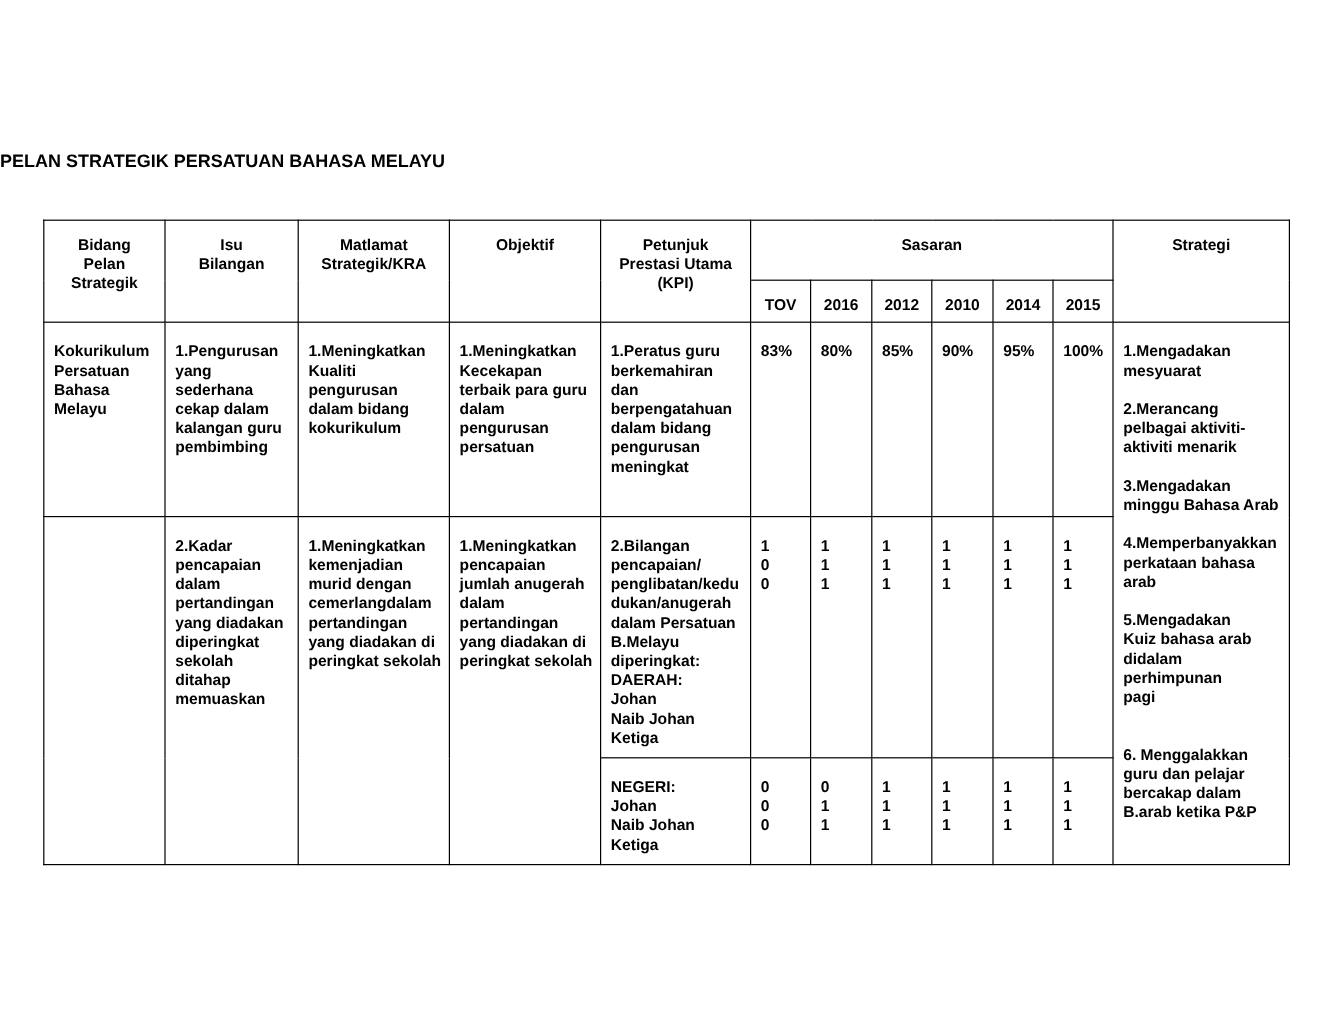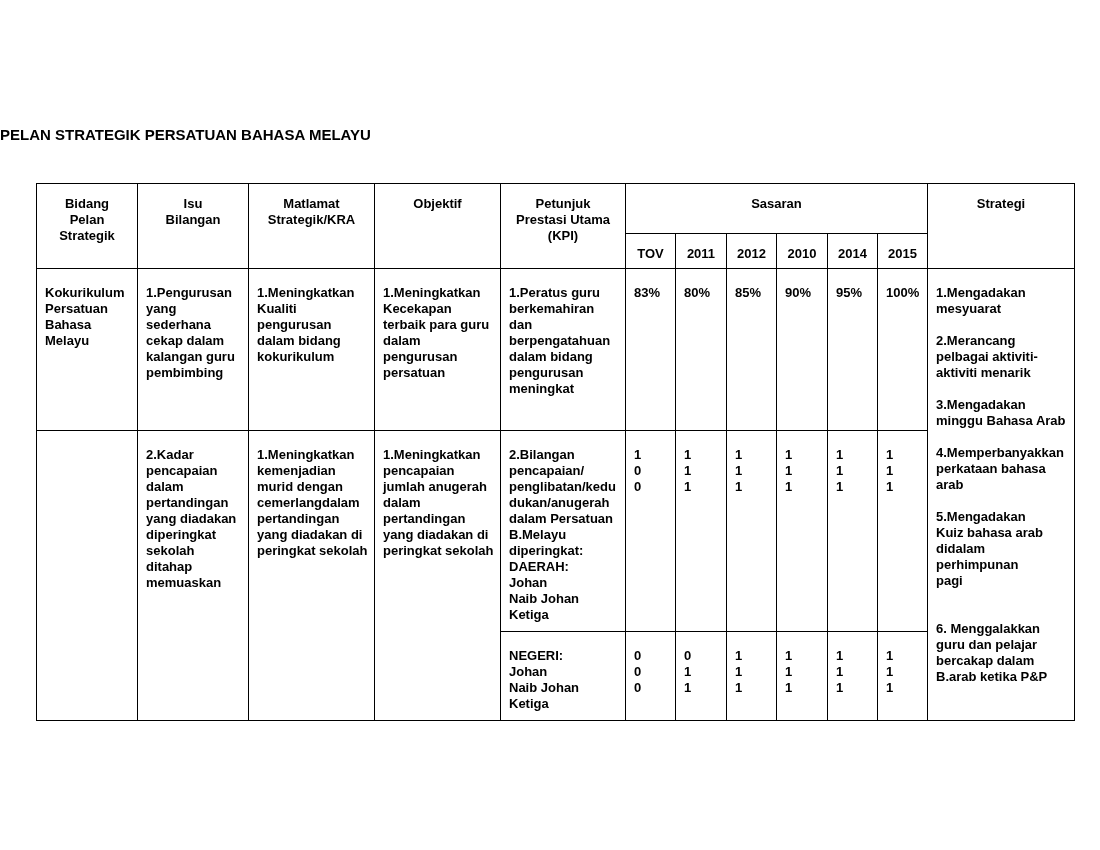--- a/index.html
+++ b/index.html
@@ -107,21 +107,21 @@
 Strategik/KRA</th>
       <th rowspan="2">Objektif</th>
       <th rowspan="2">Petunjuk
 Prestasi Utama
 (KPI)</th>
       <th colspan="6" class="v-mid">Sasaran</th>
       <th rowspan="2" class="v-mid">Strategi</th>
     </tr>
     <tr style="height:35px;">
       <th class="v-mid">TOV</th>
-      <th class="v-mid">2011</th>
+      <th class="v-mid">2016</th>
       <th class="v-mid">2012</th>
       <th class="v-mid">2010</th>
       <th class="v-mid">2014</th>
       <th class="v-mid">2015</th>
     </tr>
 
     <tr style="height:162px;">
       <td>Kokurikulum
 Persatuan
 Bahasa

